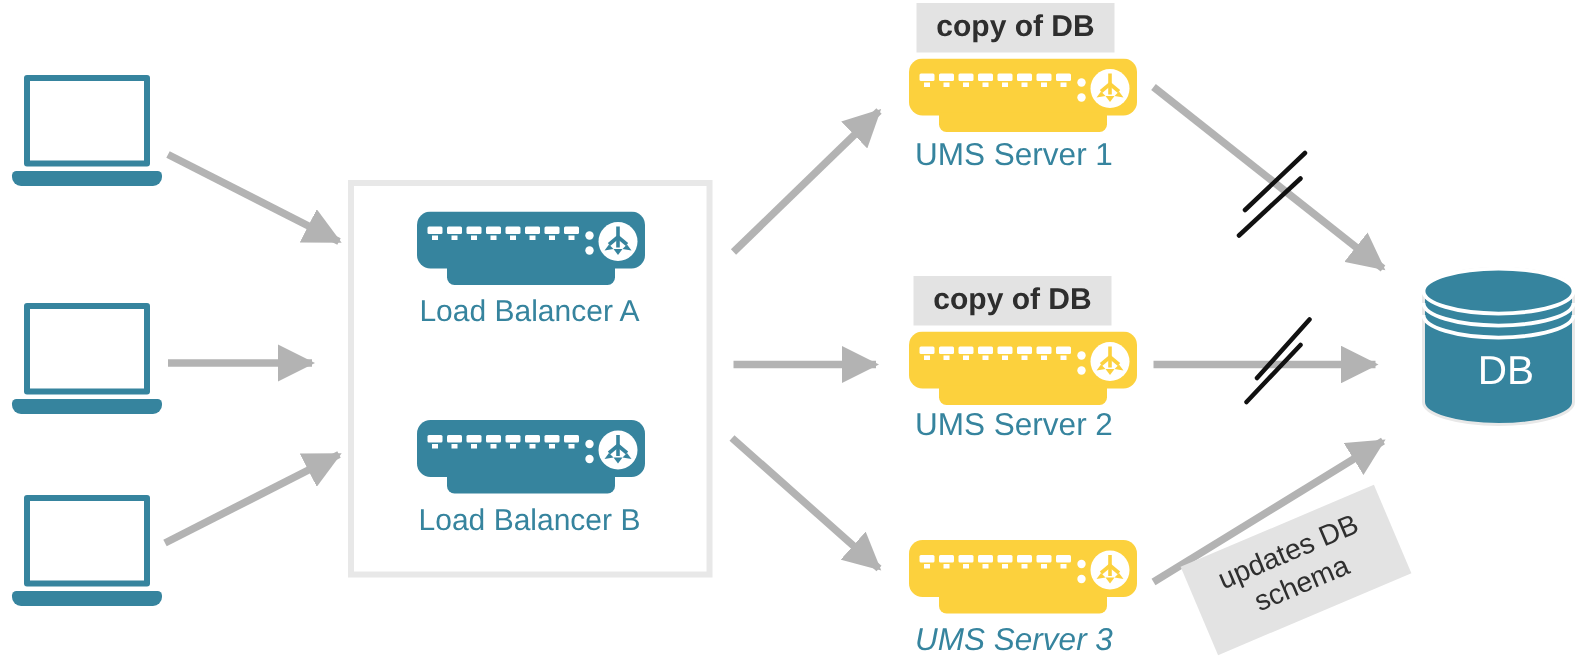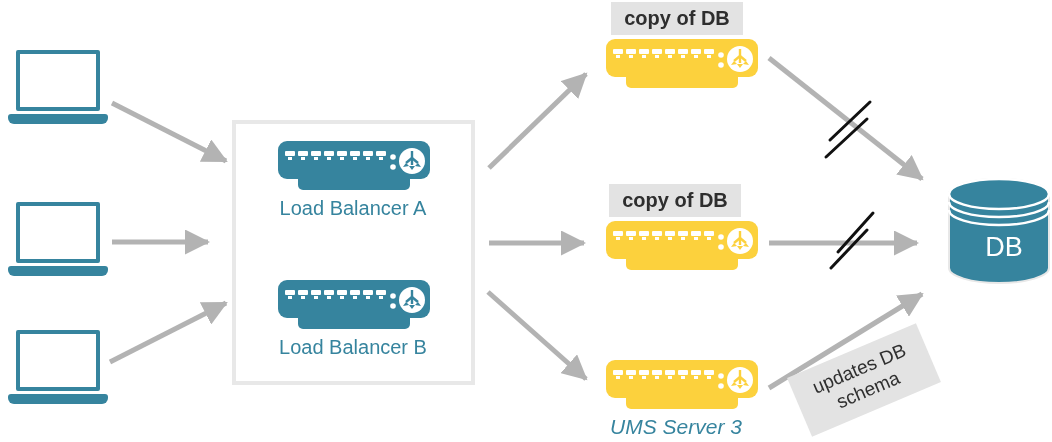--- a/index.html
+++ b/index.html
@@ -149,25 +149,27 @@
   <div class="node-label" style="left:243px; top:197px;">Load Balancer A</div>
   <svg class="server-svg teal" style="left:278px; top:280px;" viewBox="0 0 152 50">
       <use href="#server-sym"></use>
     </svg>
   <div class="node-label" style="left:243px; top:336px;">Load Balancer B</div>
 
   <div class="badge" style="left:611px; top:2px;">copy of DB</div>
   <svg class="server-svg yellow" style="left:606px; top:39px;" viewBox="0 0 152 50">
       <use href="#server-sym"></use>
     </svg>
+  <div class="node-label ums" style="left:566px; top:92px;">UMS Server 1</div>
 
   <div class="badge" style="left:609px; top:184px;">copy of DB</div>
   <svg class="server-svg yellow" style="left:606px; top:221px;" viewBox="0 0 152 50">
       <use href="#server-sym"></use>
     </svg>
+  <div class="node-label ums" style="left:566px; top:272px;">UMS Server 2</div>
 
   <svg class="server-svg yellow" style="left:606px; top:360px;" viewBox="0 0 152 50">
       <use href="#server-sym"></use>
     </svg>
   <div class="node-label ums" style="left:566px; top:415px;font-style:italic;">UMS Server 3</div>
 
   <div class="rot-label">
     <span>updates DB</span>
     <span>schema</span>
   </div>

